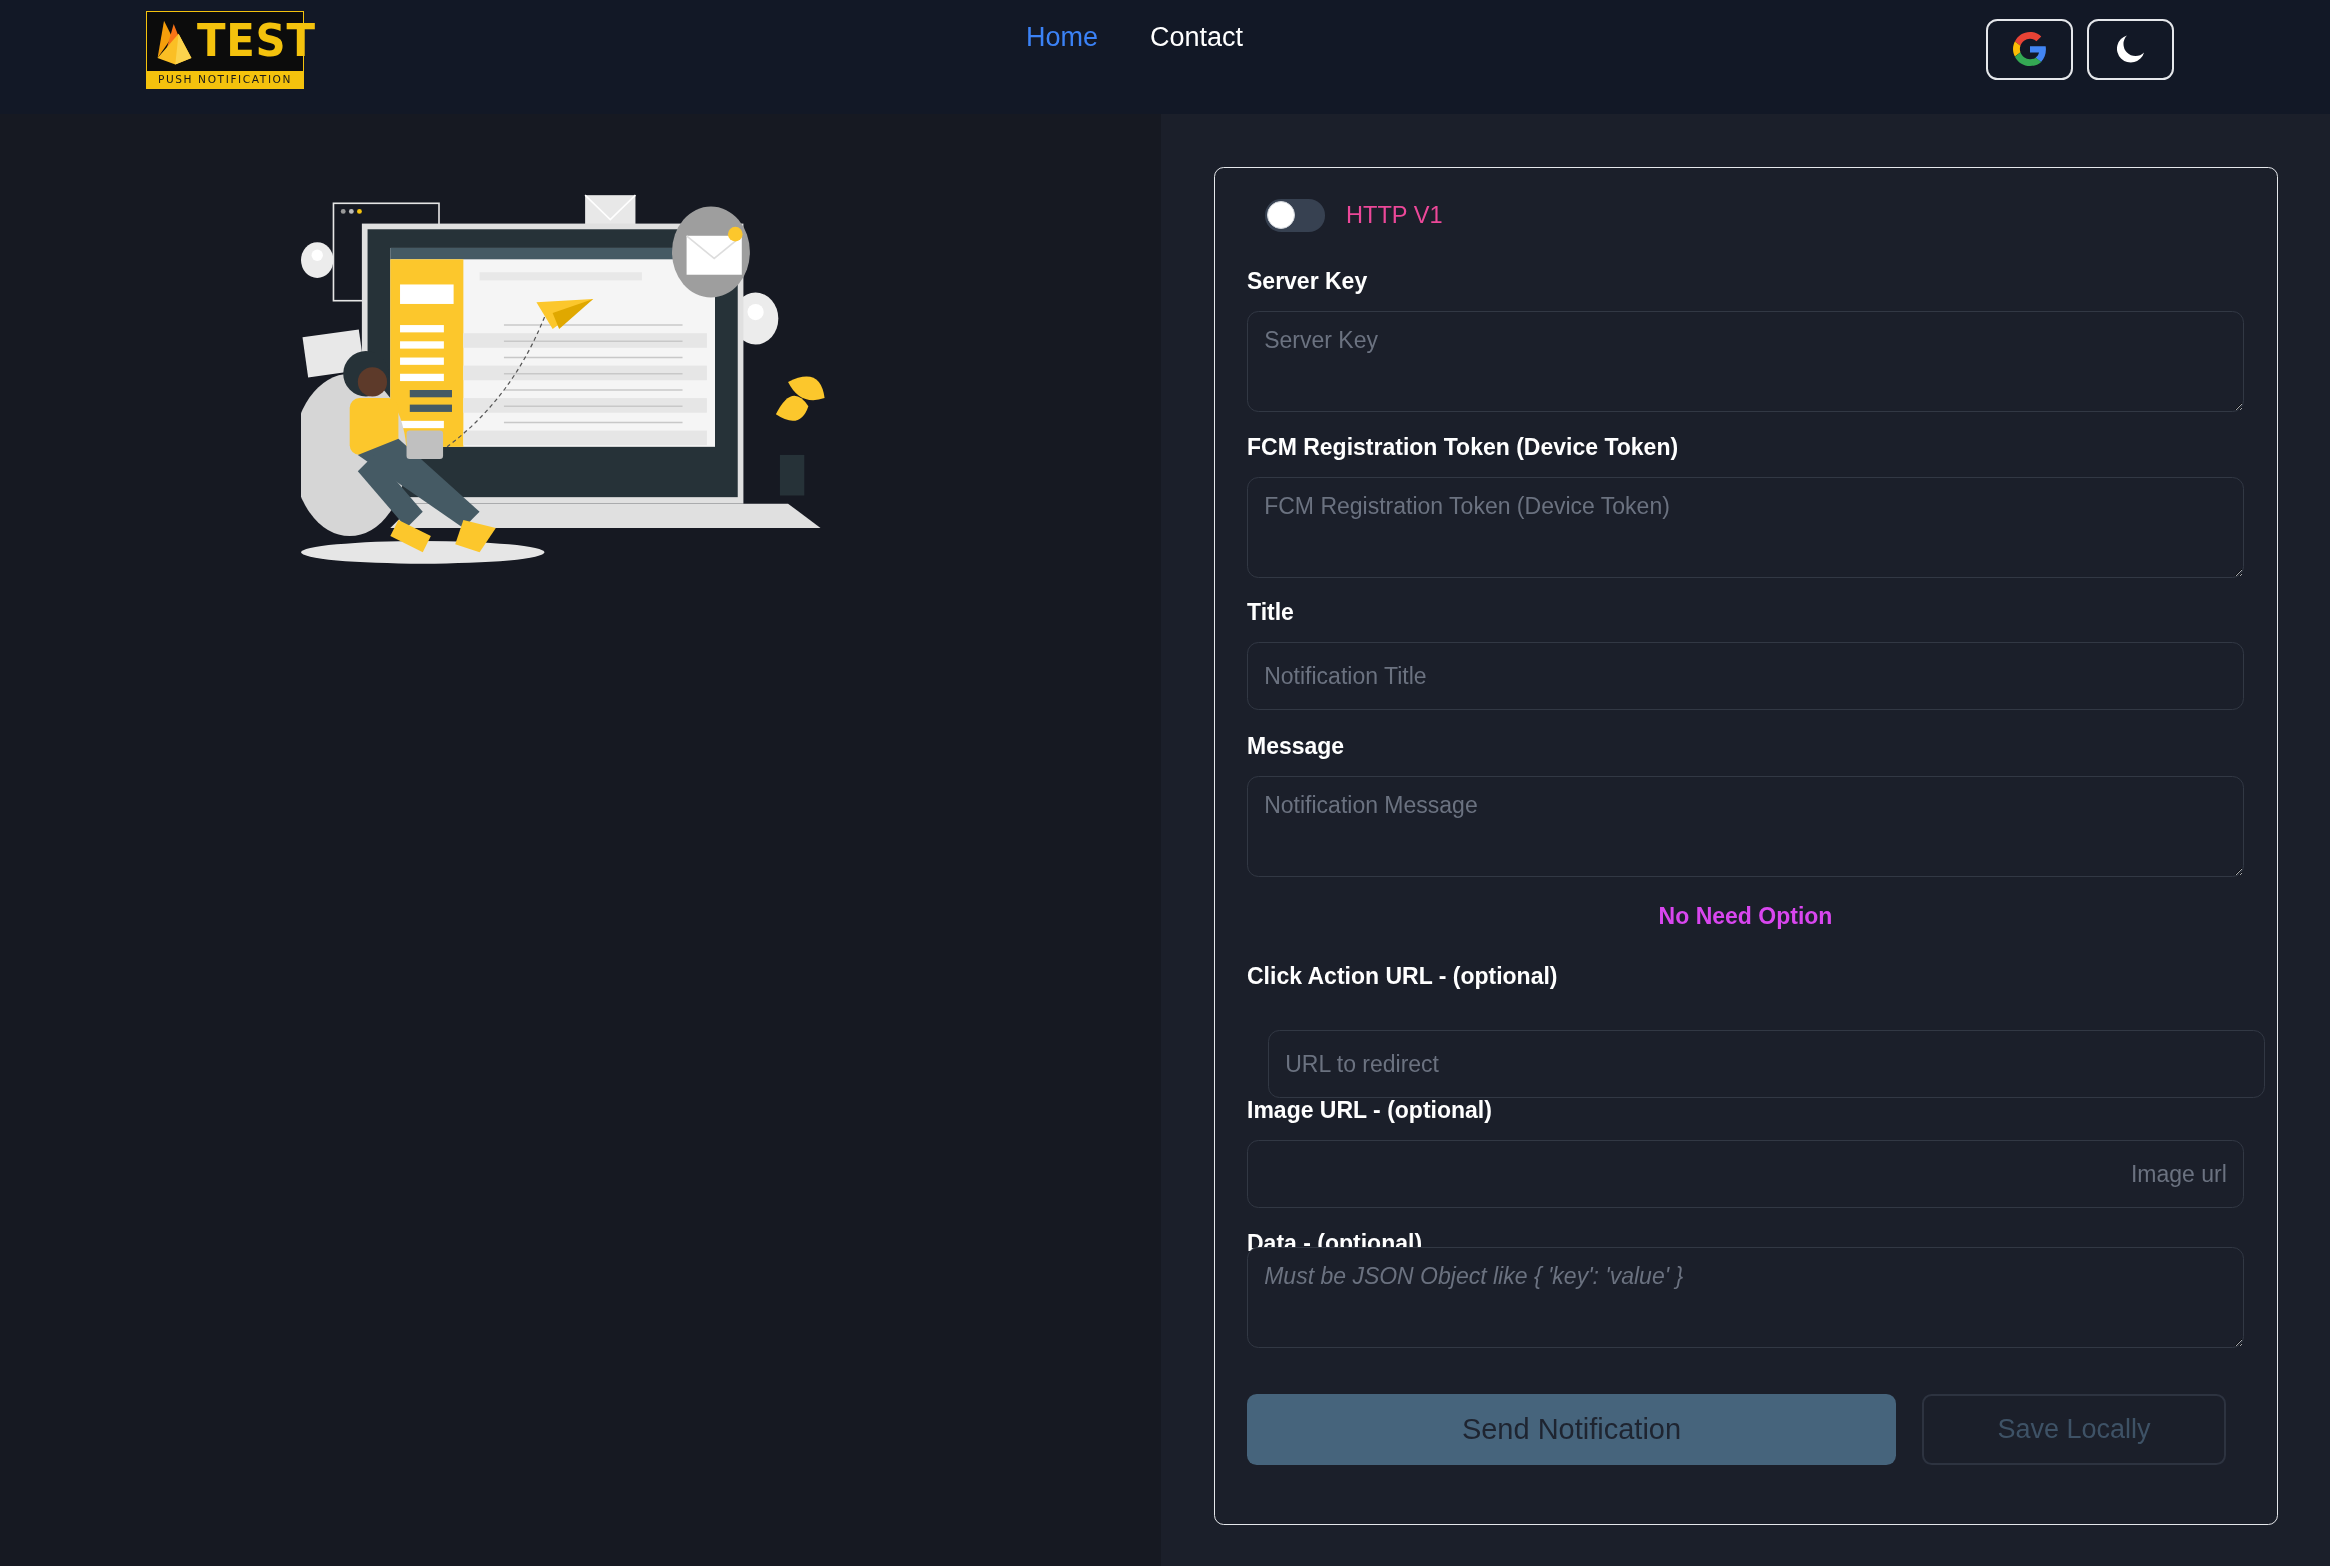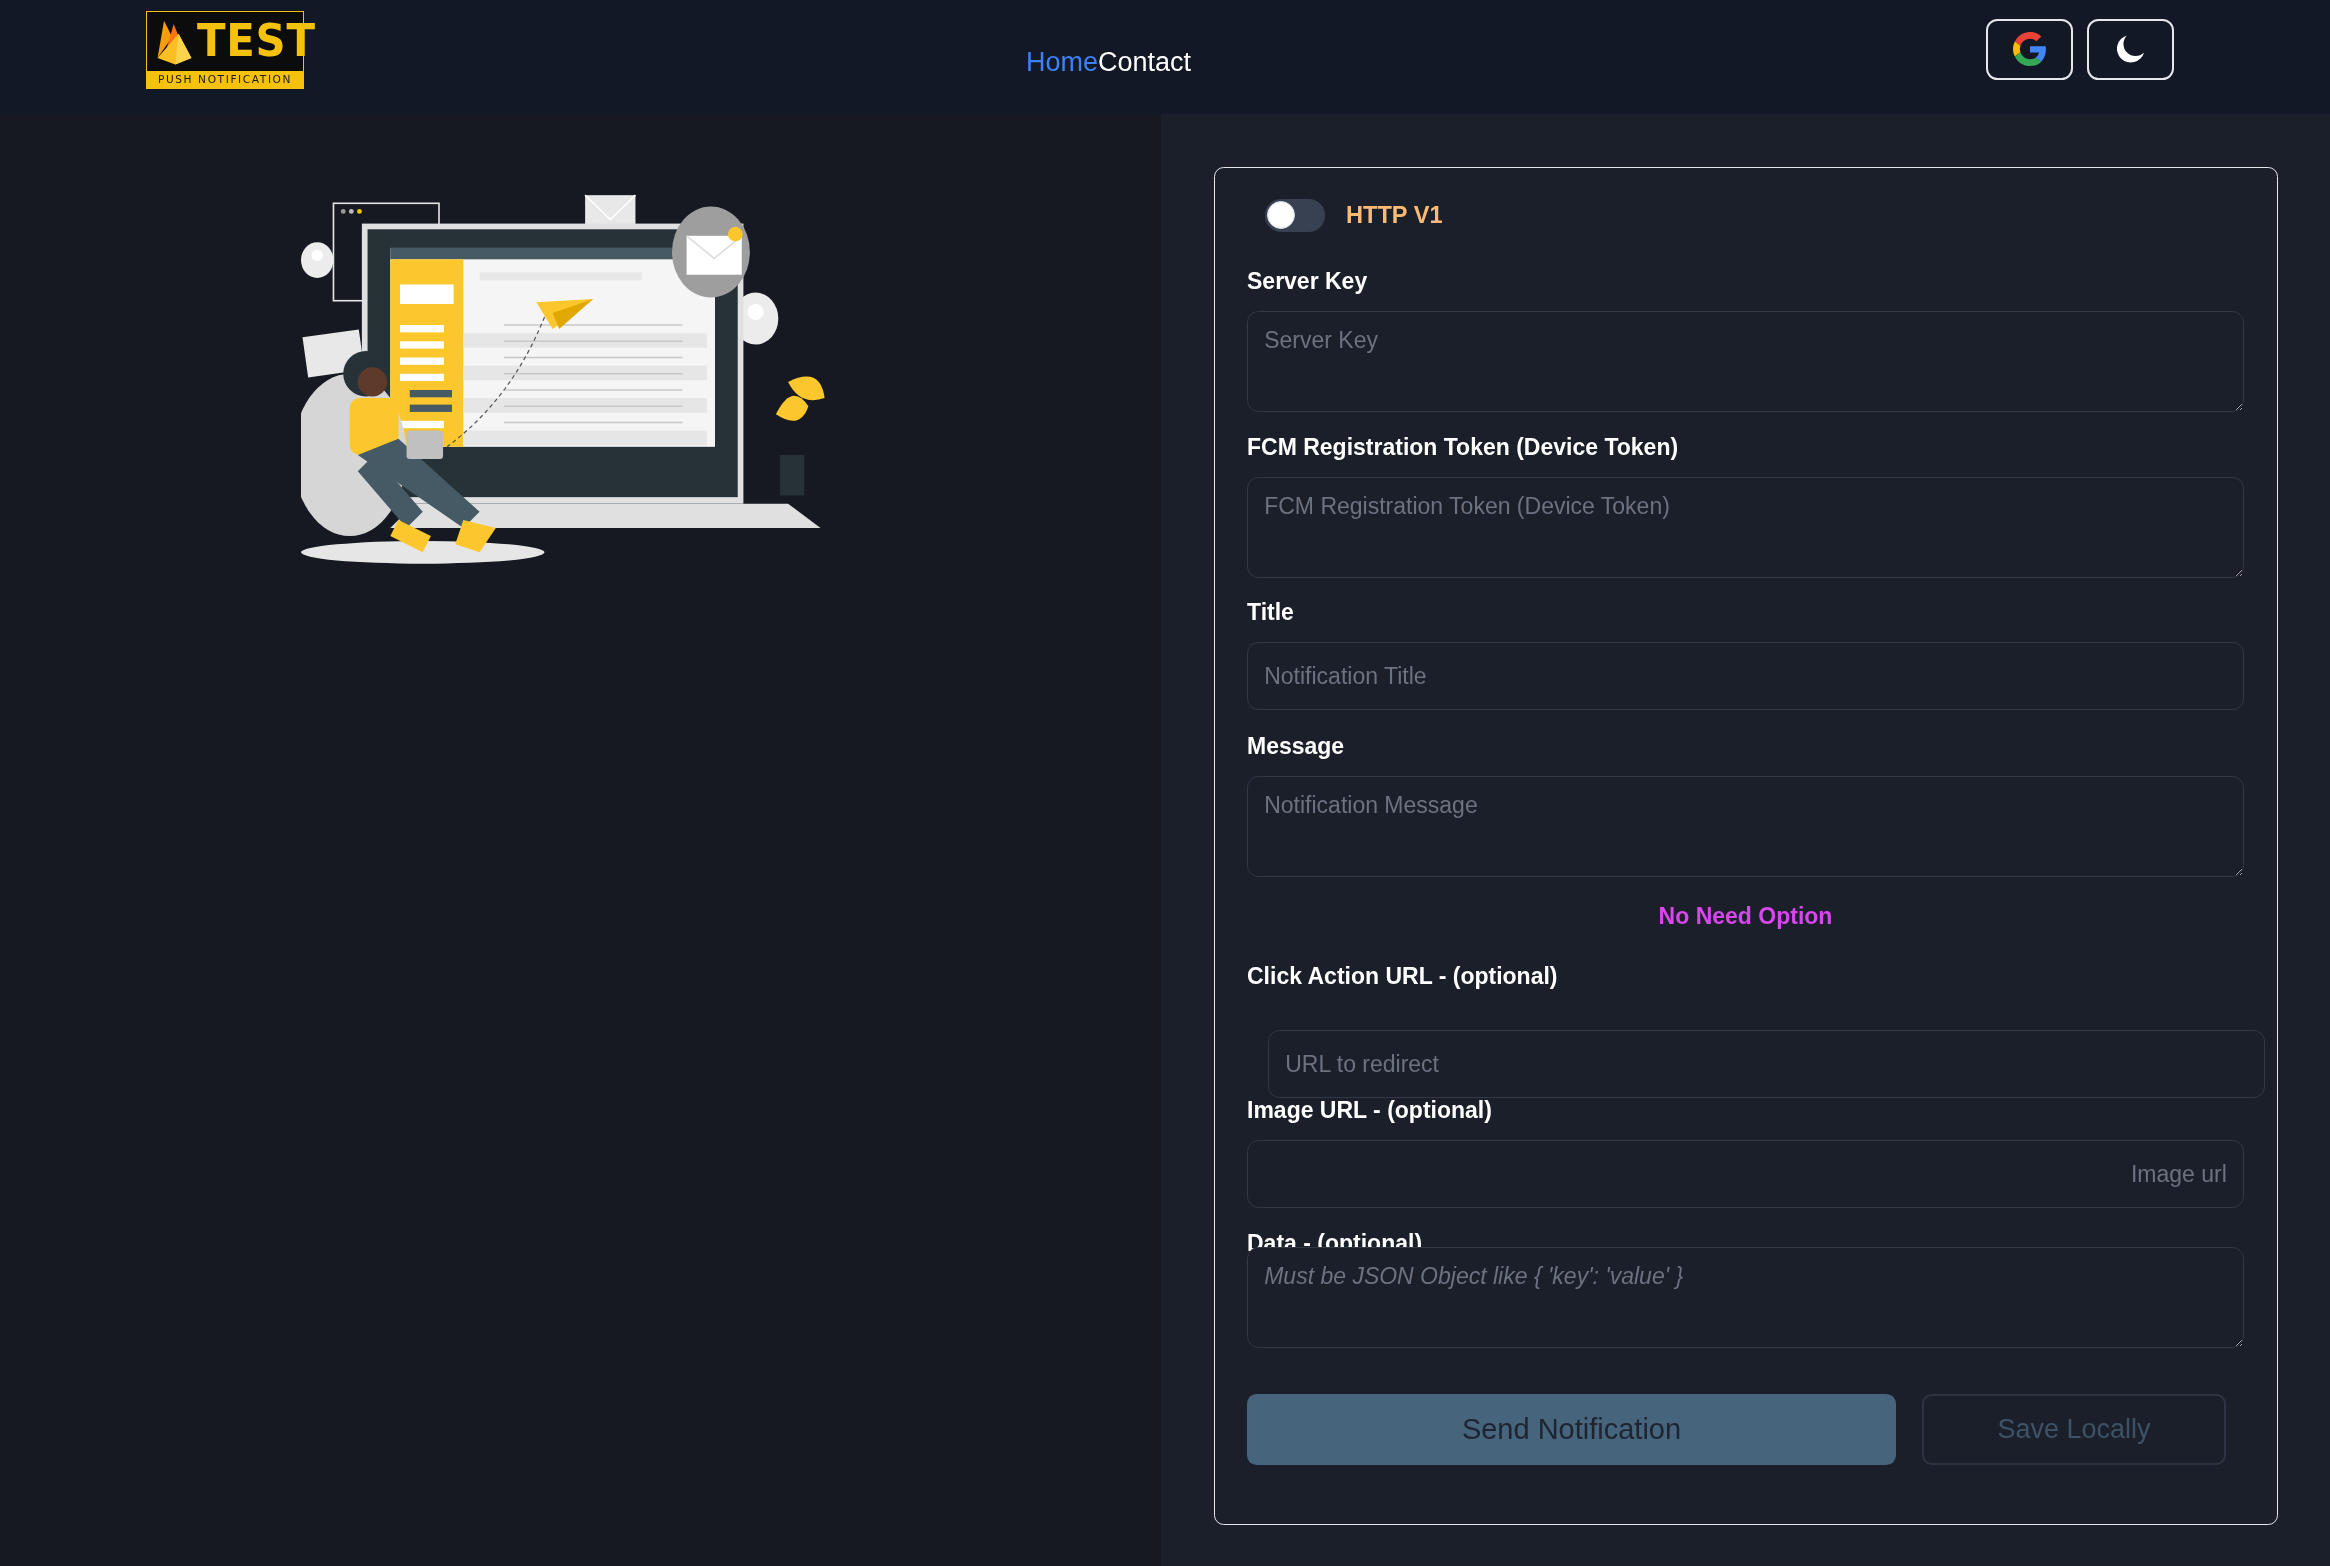--- a/index.html
+++ b/index.html
@@ -24,21 +24,21 @@
     font-size: 44px; color: #f4c20d; letter-spacing: 0.8px; line-height: 52px;
     transform: scaleX(0.95); transform-origin: left;
   }
   .logo .sub {
     position: absolute; left: 0; bottom: 0; width: 100%; height: 16.2px;
     background: #f4c20d; color: #1a1a1a;
     font-size: 10.6px; letter-spacing: 1.6px; text-align: center; line-height: 16.2px;
     font-family: "DejaVu Sans", sans-serif;
   }
   .nav {
-    position: absolute; top: 44px; left: 1026px; display: flex; 
+    position: absolute; top: 19px; left: 1026px; display: flex; gap: 52px;
     font-size: 27px; font-weight: 500; line-height: 36px;
   }
   .nav a { text-decoration: none; color: #ffffff; cursor: pointer; }
   .nav a.active { color: #3b82f6; }
   .icon-btn {
     position: absolute; top: 18.7px; width: 87px; height: 61px;
     border: 2.4px solid #e5e7eb; border-radius: 11.4px; background: #121826;
     display: flex; align-items: center; justify-content: center; cursor: pointer;
   }
   .btn-google { left: 1986px; }
@@ -69,21 +69,21 @@
     position: absolute; left: 1265px; top: 199px; display: flex; align-items: center; gap: 21px;
   }
   .toggle {
     width: 60px; height: 32.5px; border-radius: 16.2px; background: #374151;
     position: relative; cursor: pointer;
   }
   .toggle .knob {
     position: absolute; left: 1.6px; top: 2.4px; width: 28px; height: 28px; border-radius: 50%;
     background: #ffffff; border: 1.6px solid #d1d5db;
   }
-  .toggle-label { font-size: 23.6px; color: #fdba74; font-weight: 700; }
+  .toggle-label { font-size: 23.6px; color: #ec4899; font-weight: 400; }
 
   .field-label {
     position: absolute; left: 1247px; font-size: 23px; font-weight: 600; color: #ffffff;
   }
   .field {
     position: absolute; left: 1247px; width: 997px;
     background: #1b1f2a; border: 1.6px solid #323844; border-radius: 11.4px;
     color: #d1d5db; font-size: 23px; padding: 14.6px 16.2px;
     font-family: "Liberation Sans", "DejaVu Sans", sans-serif;
     outline: none; resize: vertical;

